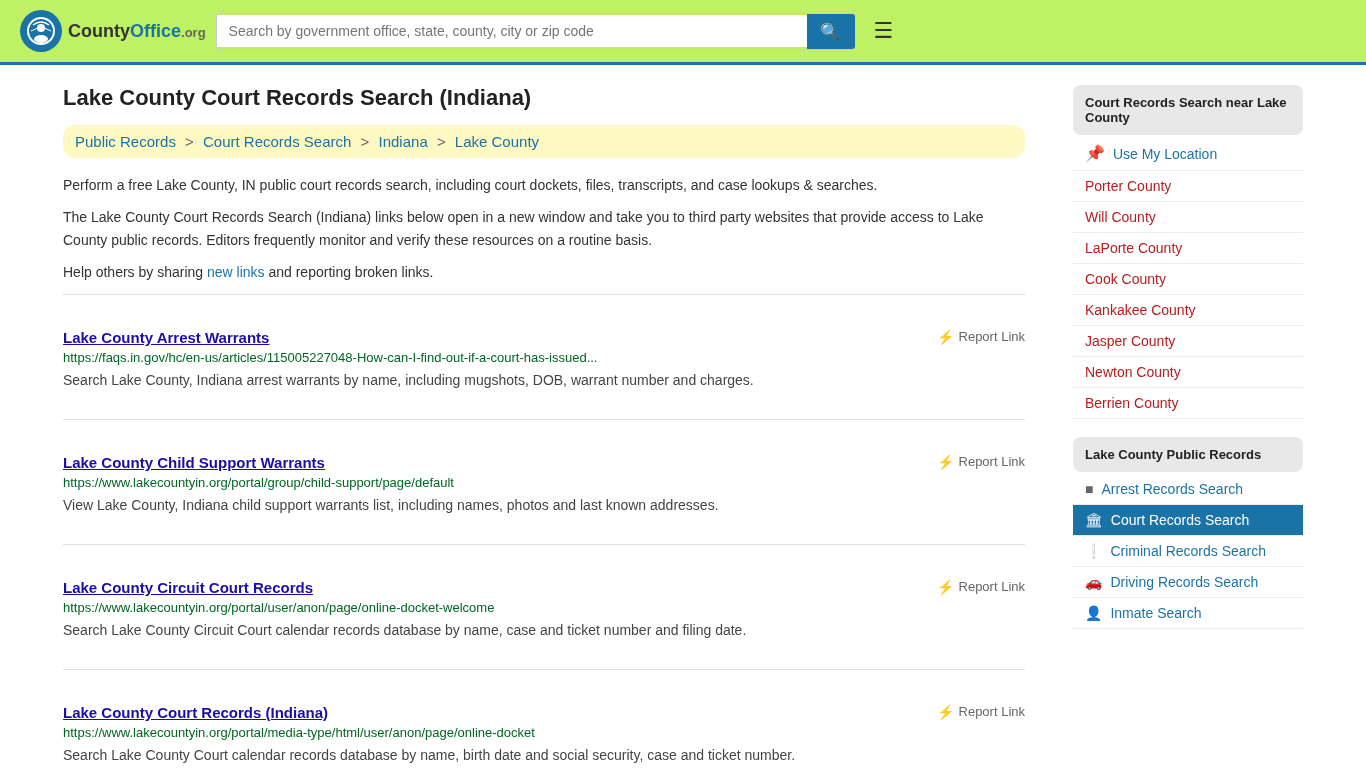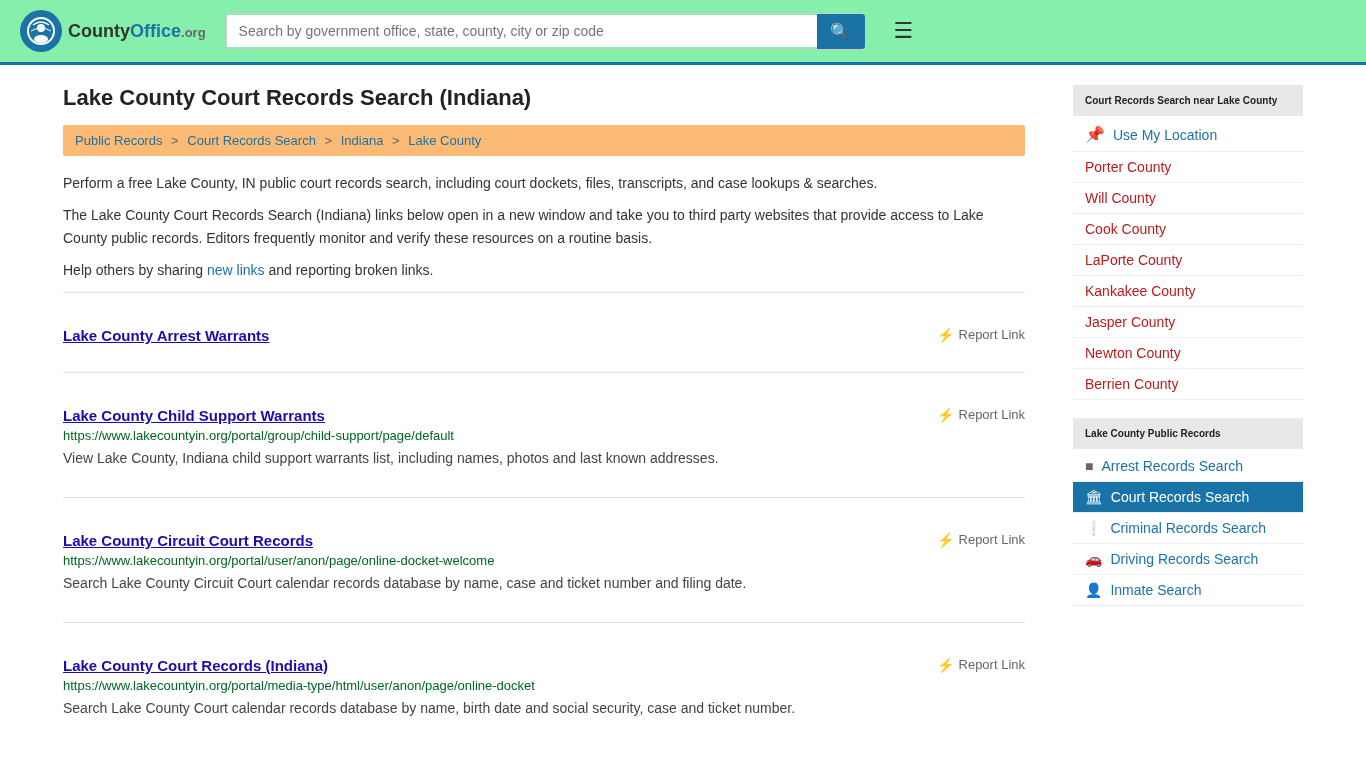--- a/index.html
+++ b/index.html
@@ -1,25 +1,25 @@
 <!DOCTYPE html>
 <html><head>
   <meta charset="utf-8">
   <style>
     * { margin: 0; padding: 0; box-sizing: border-box; }
     body { font-family: Arial, sans-serif; font-size: 14px; color: #333; background: #fff; }
 
     
     .header {
-      background: #86efac;
+      background: #bef264;
       border-bottom: 3px solid #1a73a7;
       padding: 10px 20px;
       display: flex;
       align-items: center;
-      gap: 20px;
+      gap: 10px;
     }
     .logo-area {
       display: flex;
       align-items: center;
       gap: 6px;
       text-decoration: none;
     }
     .logo-circle {
       width: 42px;
       height: 42px;
@@ -86,25 +86,25 @@
     
     .page-title {
       font-size: 22px;
       font-weight: bold;
       color: #222;
       margin-bottom: 14px;
     }
 
     
     .breadcrumb {
-      background: #fdba74;
+      background: #fef9c3;
       padding: 8px 12px;
-      font-size: 13px;
+      font-size: 15px;
       margin-bottom: 16px;
-      border-radius: 2px;
+      border-radius: 12px;
     }
     .breadcrumb a {
       color: #1a73a7;
       text-decoration: none;
     }
     .breadcrumb-sep { color: #666; margin: 0 5px; }
 
     
     .description {
       font-size: 14px;
@@ -158,25 +158,25 @@
     .result-desc {
       font-size: 14px;
       color: #444;
       line-height: 1.5;
     }
 
     
     .sidebar-section-title {
       background: #e8e8e8;
       padding: 10px 12px;
-      font-size: 10px;
+      font-size: 13px;
       font-weight: bold;
       color: #222;
       margin-bottom: 2px;
-      border-radius: 0;
+      border-radius: 8px;
     }
     .sidebar-link {
       display: flex;
       align-items: center;
       gap: 8px;
       padding: 7px 12px;
       font-size: 14px;
       color: #1a73a7;
       text-decoration: none;
       cursor: pointer;
@@ -263,20 +263,22 @@
 
     <div id="results-container">
         <div class="result-item">
     <div class="result-header">
       <a class="result-title" href="#">Lake County Arrest Warrants</a>
       <span class="report-link">
         <span class="report-icon">⚡</span>
         Report Link
       </span>
     </div>
+    <div class="result-url">https://faqs.in.gov/hc/en-us/articles/115005227048-How-can-I-find-out-if-a-court-has-issued...</div>
+    <div class="result-desc">Search Lake County, Indiana arrest warrants by name, including mugshots, DOB, warrant number and charges.</div>
   </div>
         <div class="result-item">
     <div class="result-header">
       <a class="result-title" href="#">Lake County Child Support Warrants</a>
       <span class="report-link">
         <span class="report-icon">⚡</span>
         Report Link
       </span>
     </div>
     <div class="result-url">https://www.lakecountyin.org/portal/group/child-support/page/default</div>
@@ -312,22 +314,22 @@
 
     <div class="sidebar-near-section">
       <div class="sidebar-section-title">Court Records Search near Lake County</div>
       <div class="use-location">
         <span class="pin-icon">📌</span>
         <span>Use My Location</span>
       </div>
       <div id="near-counties-container">
           <a class="sidebar-link" href="#">Porter County</a>
           <a class="sidebar-link" href="#">Will County</a>
+          <a class="sidebar-link" href="#">LaPorte County</a>
           <a class="sidebar-link" href="#">Cook County</a>
-          <a class="sidebar-link" href="#">LaPorte County</a>
           <a class="sidebar-link" href="#">Kankakee County</a>
           <a class="sidebar-link" href="#">Jasper County</a>
           <a class="sidebar-link" href="#">Newton County</a>
           <a class="sidebar-link" href="#">Berrien County</a>
         </div>
     </div>
 
     <div class="sidebar-public-section">
       <div class="sidebar-section-title">Lake County Public Records</div>
       <div id="public-links-container">

